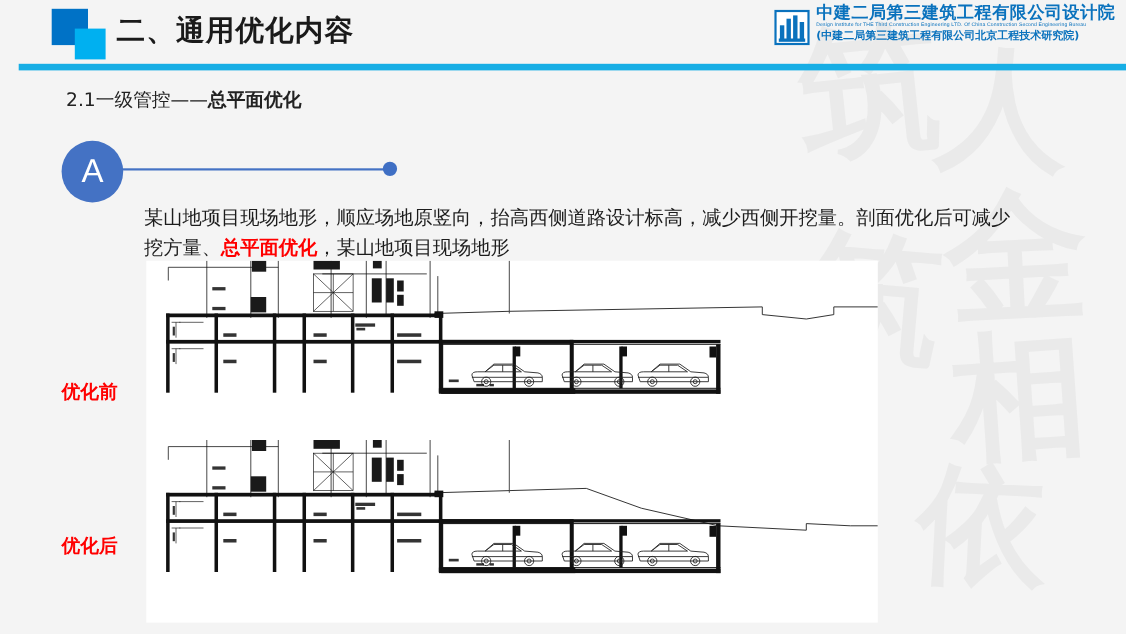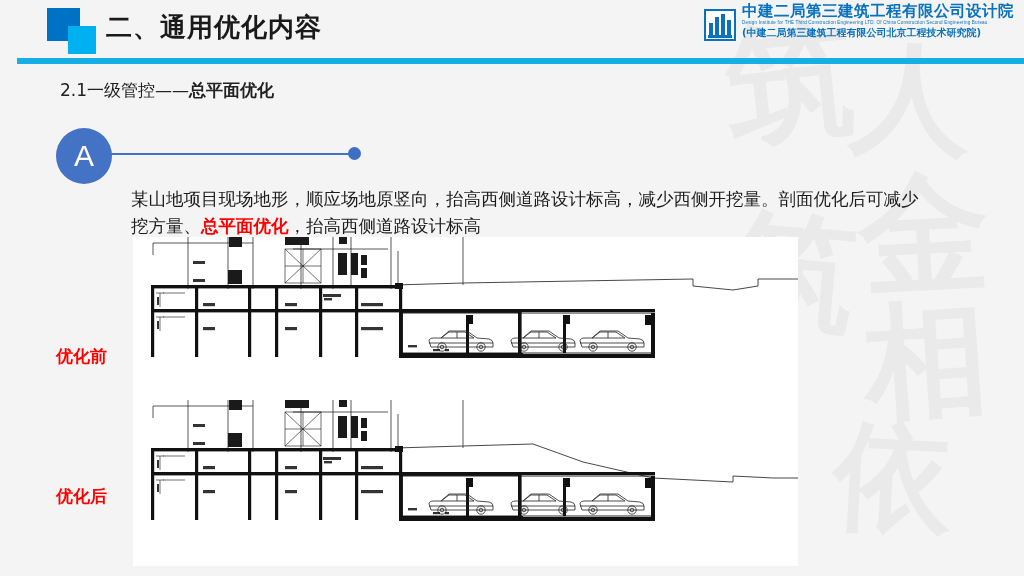--- a/index.html
+++ b/index.html
@@ -153,21 +153,21 @@
   </div>
 
   <div class="section-heading">
     <span>2.1一级管控——</span><b>总平面优化</b>
   </div>
 
   <div class="bullet-a">A</div>
   <div class="bullet-line"></div>
   <div class="bullet-dot"></div>
 
-  <div class="para"><span>某山地项目现场地形，顺应场地原竖向，抬高西侧道路设计标高，减少西侧开挖量。剖面优化后可减少挖方量、</span><span class="hl">总平面优化</span><span>，抬高西侧道路设计标高</span></div>
+  <div class="para"><span>某山地项目现场地形，顺应场地原竖向，抬高西侧道路设计标高，减少西侧开挖量。剖面优化后可减少挖方量、</span><span class="hl">总平面优化</span><span>，某山地项目现场地形</span></div>
 
   <div class="side-label label-before">优化前</div>
   <div class="side-label label-after">优化后</div>
 
   <div class="drawing-wrap">
 
     <div class="dwg dwg-top">
       <svg width="665" height="160" viewBox="0 0 665 160" xmlns="http://www.w3.org/2000/svg">
         <g fill="none" stroke="#111" stroke-width="0.7">
 

